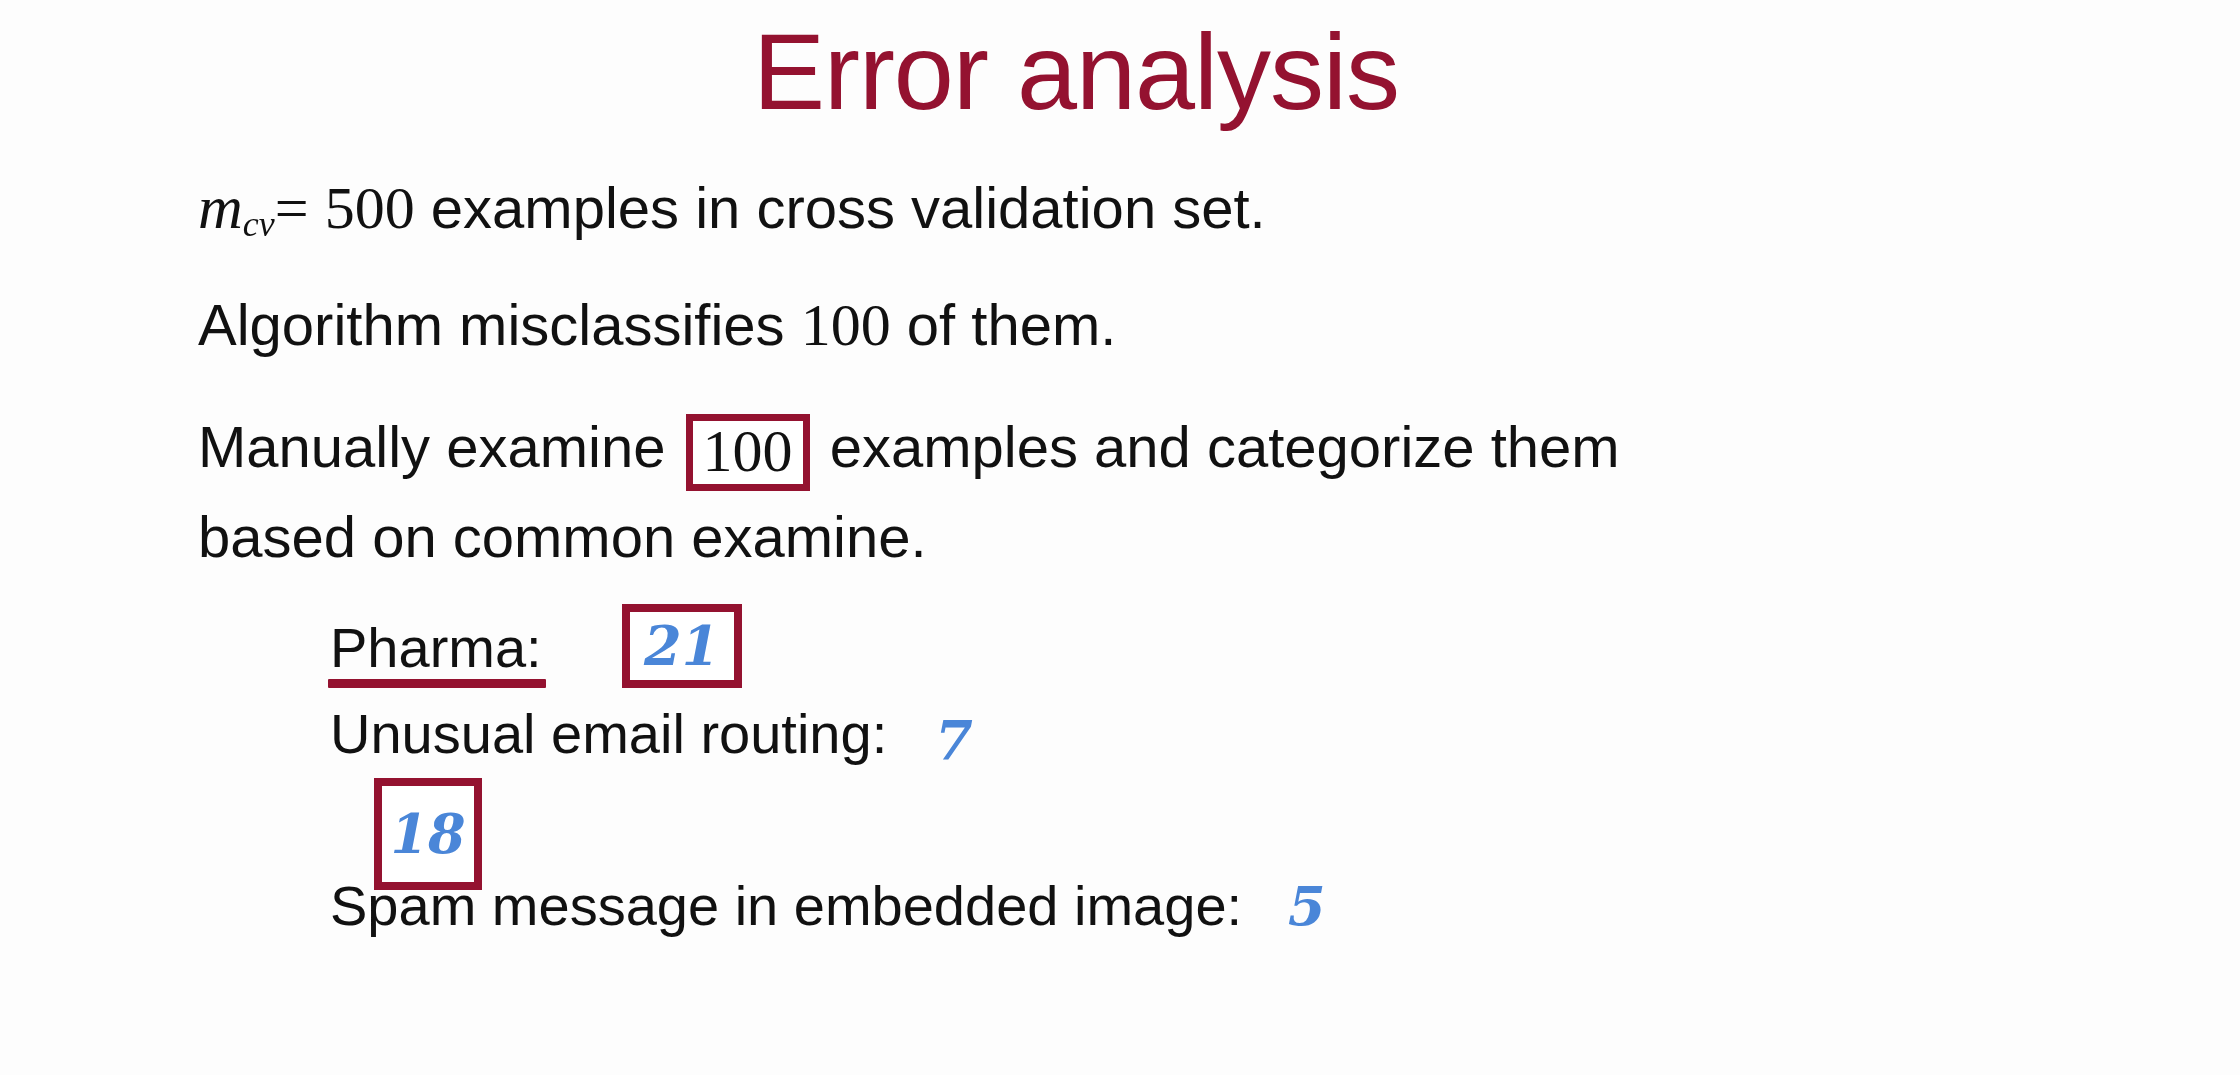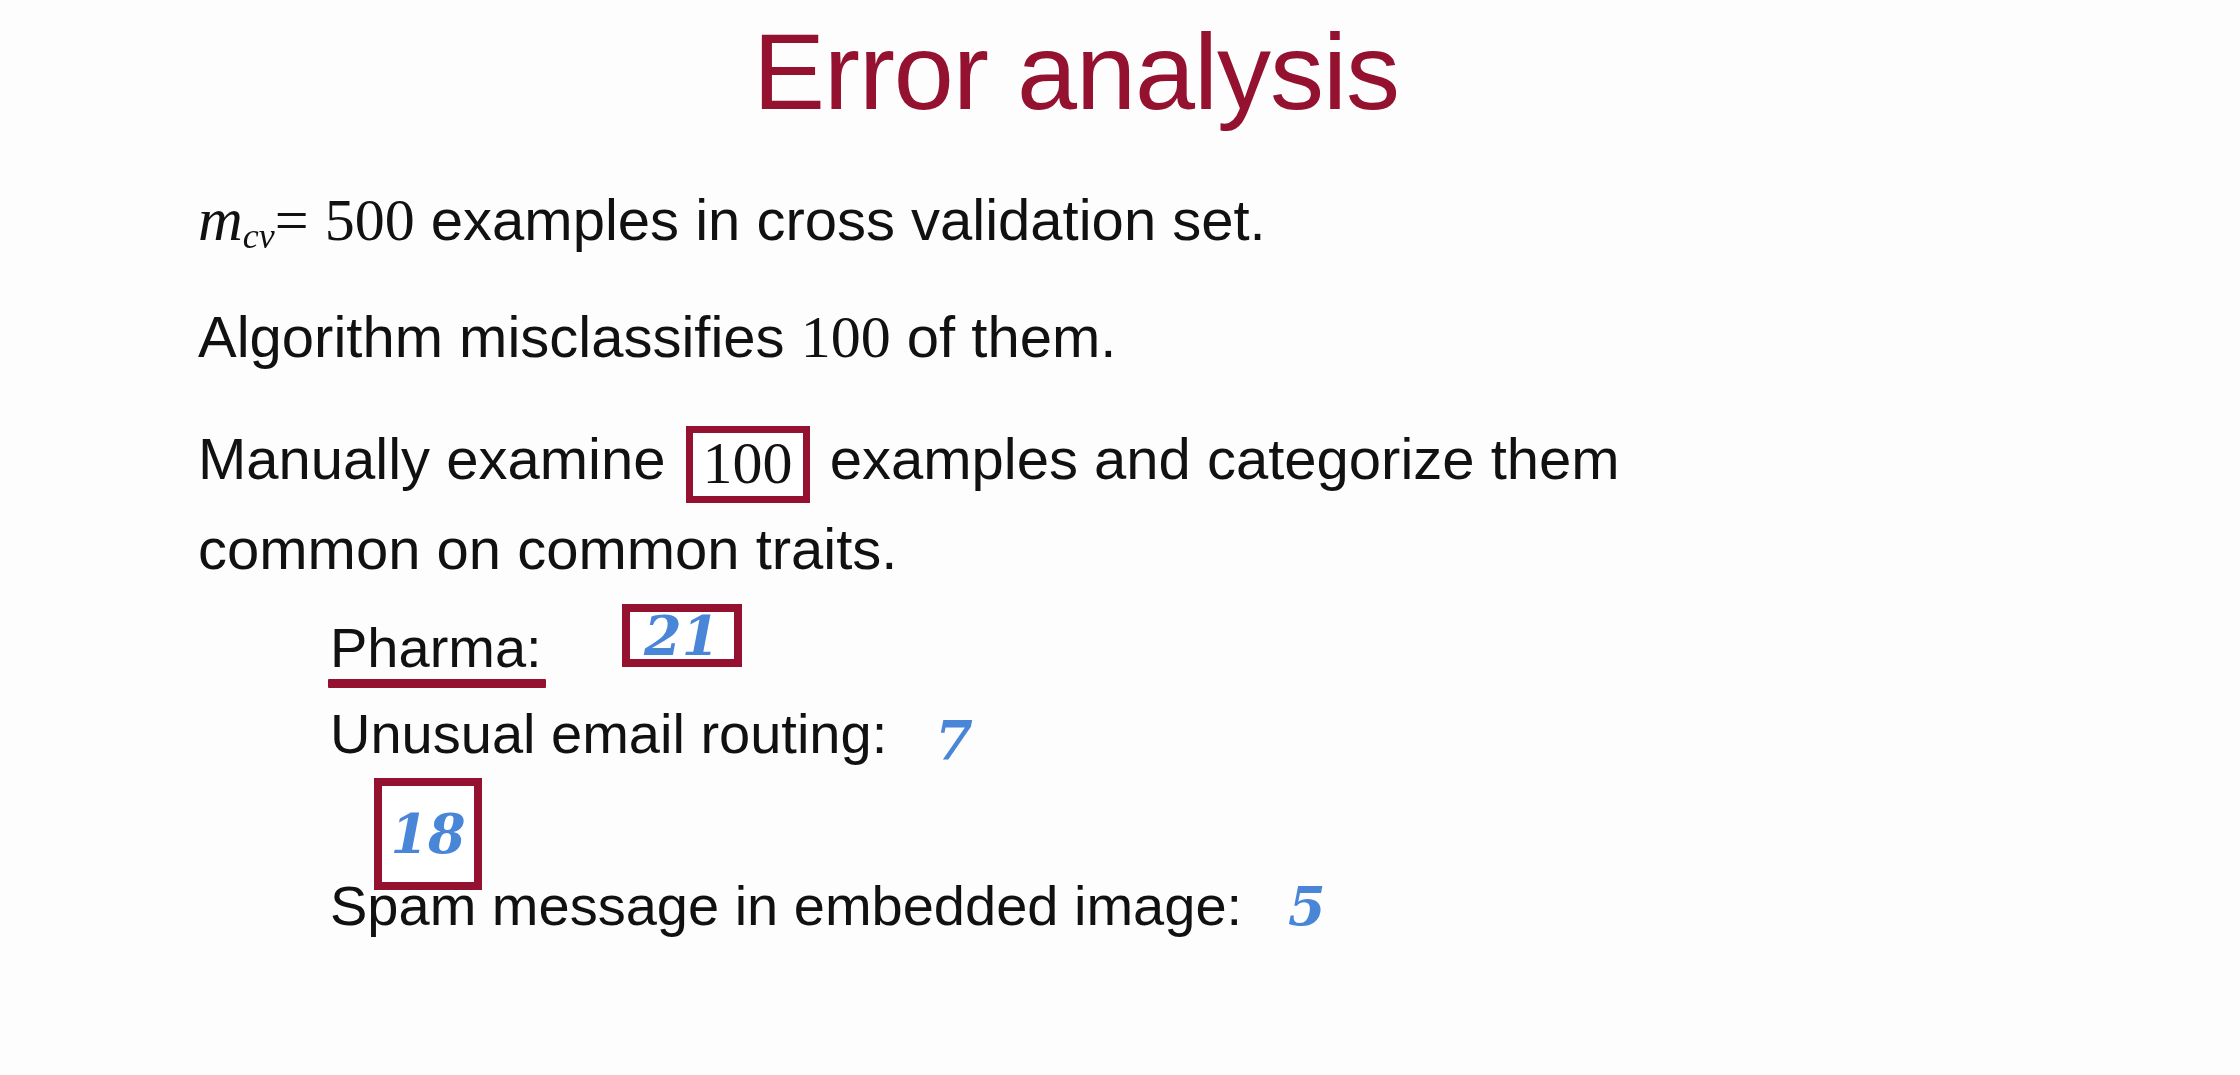--- a/index.html
+++ b/index.html
@@ -34,21 +34,21 @@
     letter-spacing: -1px;
     color: #941230;
     font-family: "Liberation Sans", sans-serif;
     font-weight: 400;
   }
 
   
   .body {
     position: absolute;
     left: 198px;
-    top: 188px;
+    top: 176px;
     width: 1980px;
   }
 
   .line {
     font-size: 58px;
     line-height: 1.02;
     color: #111111;
     white-space: nowrap;
     display: block;
     font-family: "Liberation Sans", sans-serif;
@@ -137,21 +137,21 @@
     display: inline-flex;
     align-items: center;
     justify-content: center;
     border: 8px solid #941230;
     background: #ffffff;
     box-sizing: border-box;
   }
 
   .cat-pharma .hand-box {
     width: 120px;
-    height: 63px;
+    height: 84px;
     margin-left: 80px;
     margin-top: -16px;
   }
   .cat-misspell .hand {
     margin-left: 36px;
     margin-top: -6px;
   }
   .cat-routing .hand {
     margin-left: 48px;
     margin-top: 8px;
@@ -192,21 +192,21 @@
   <div class="title">Error analysis</div>
 
   <div class="body">
 
     <div class="line l1"><span class="mathvar"><span>m</span><sub>cv</sub></span><span class="serif">=</span>&nbsp;<span class="serif">500</span>&nbsp;<span>examples in cross validation set.</span></div>
 
     <div class="line l2"><span>Algorithm misclassifies</span>&nbsp;<span class="serif">100</span>&nbsp;<span>of them.</span></div>
 
     <div class="line l3"><span>Manually examine</span>&nbsp;<span class="boxnum">100</span>&nbsp;<span>examples and categorize them</span></div>
 
-    <div class="line l4">common on common traits.</div>
+    <div class="line l4">based on common examine.</div>
 
   </div>
 
   <div class="catlist">
 
     <div class="cat cat-pharma row-pharma">
       <span class="label underlined">Pharma:</span>
       <span class="hand-box">
           <span class="hand">21</span>
         </span>

